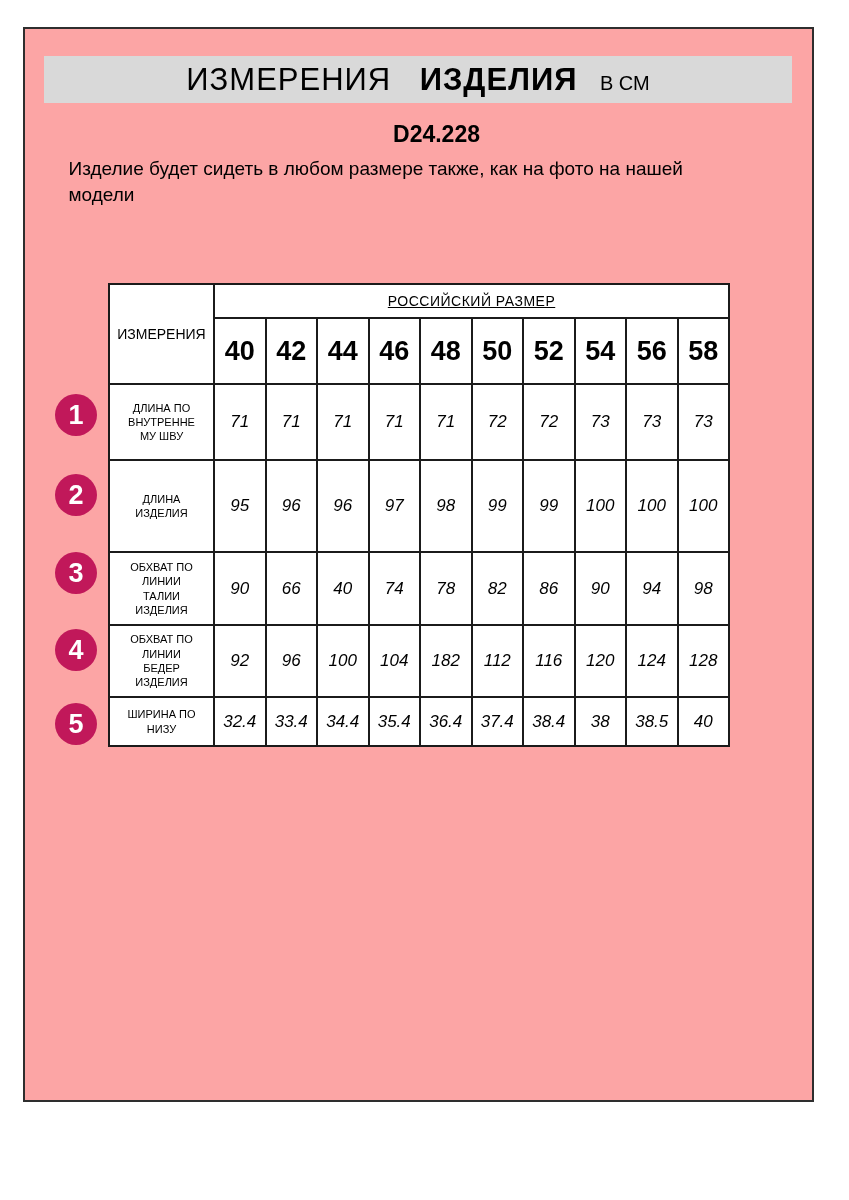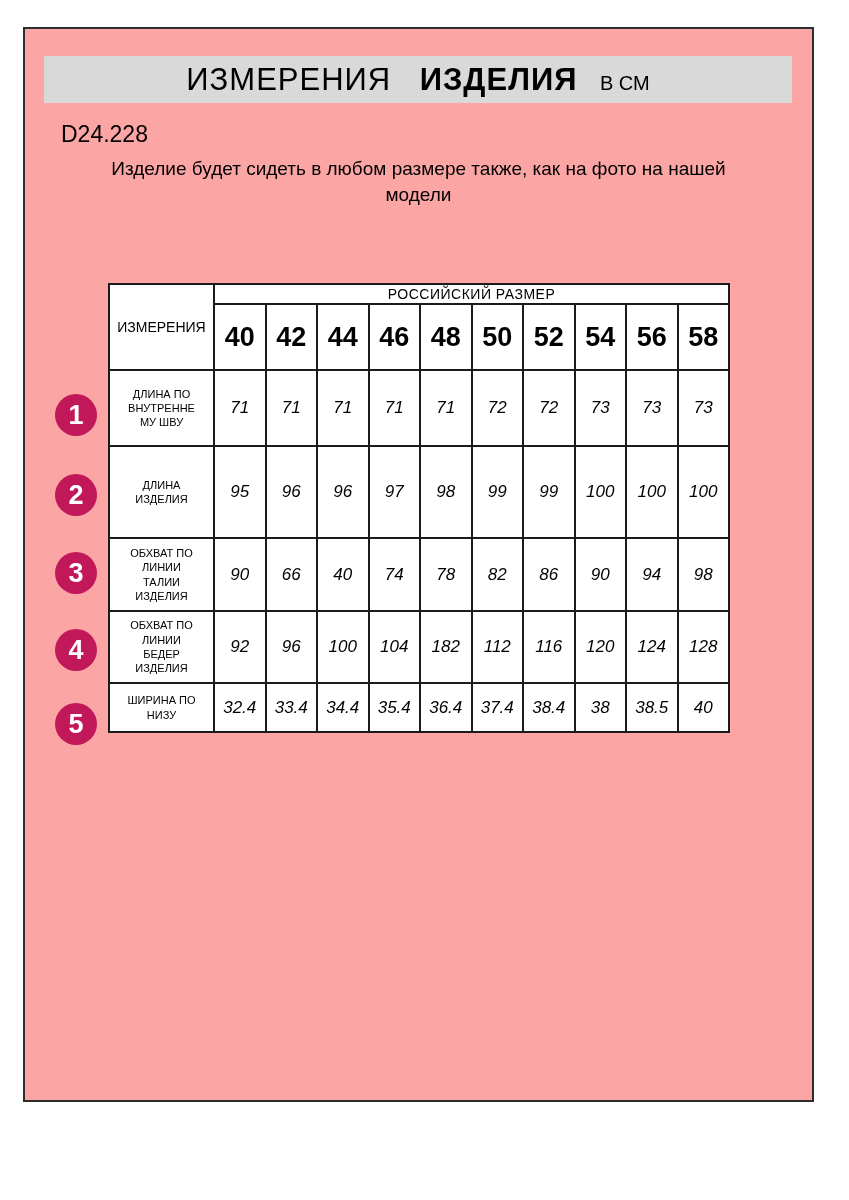--- a/index.html
+++ b/index.html
@@ -27,51 +27,51 @@
     line-height: 47px;
     white-space: nowrap;
   }
   .title-regular { font-size: 31px; font-weight: 400; letter-spacing: 1px; }
   .title-bold    { font-size: 31px; font-weight: 700; letter-spacing: 1px; margin-left: 24px; }
   .title-units   { font-size: 20px; font-weight: 400; margin-left: 18px; }
   .model-code {
     position: absolute;
     left: 0; top: 92px;
     width: 100%;
-    text-align: left;
+    text-align: center;
     font-size: 23px;
-    font-weight: 400;
+    font-weight: 700;
     padding-left: 36px;
   }
   .description {
     position: absolute;
     left: 50%; top: 127px;
     transform: translateX(-50%);
     width: 700px;
-    text-align: center;
+    text-align: left;
     font-size: 19px;
     line-height: 1.35;
     white-space: pre-line;
   }
   table.size-chart {
     position: absolute;
     left: 83px; top: 254px;
     width: 620px;
     border-collapse: collapse;
     table-layout: fixed;
   }
   table.size-chart td {
     border: 2px solid #1b1b1b;
     text-align: center;
     vertical-align: middle;
     padding: 0;
     background: #ffffff;
   }
   td.corner-cell { font-size: 14px; }
-  td.group-cell  { height: 20px; font-size: 14px; letter-spacing: 0.5px; }
+  td.group-cell  { height: 34px; font-size: 14px; letter-spacing: 0.5px; text-decoration: underline; }
   tr.sizes-row td { height: 66px; font-size: 27px; font-weight: 700; }
   td.label-cell {
     font-size: 11px;
     line-height: 1.3;
     white-space: pre-line;
   }
   td.value-cell { font-size: 17px; font-style: italic; }
   tr.row-1 td { height: 76px; }
   tr.row-2 td { height: 92px; }
   tr.row-3 td { height: 73px; }

